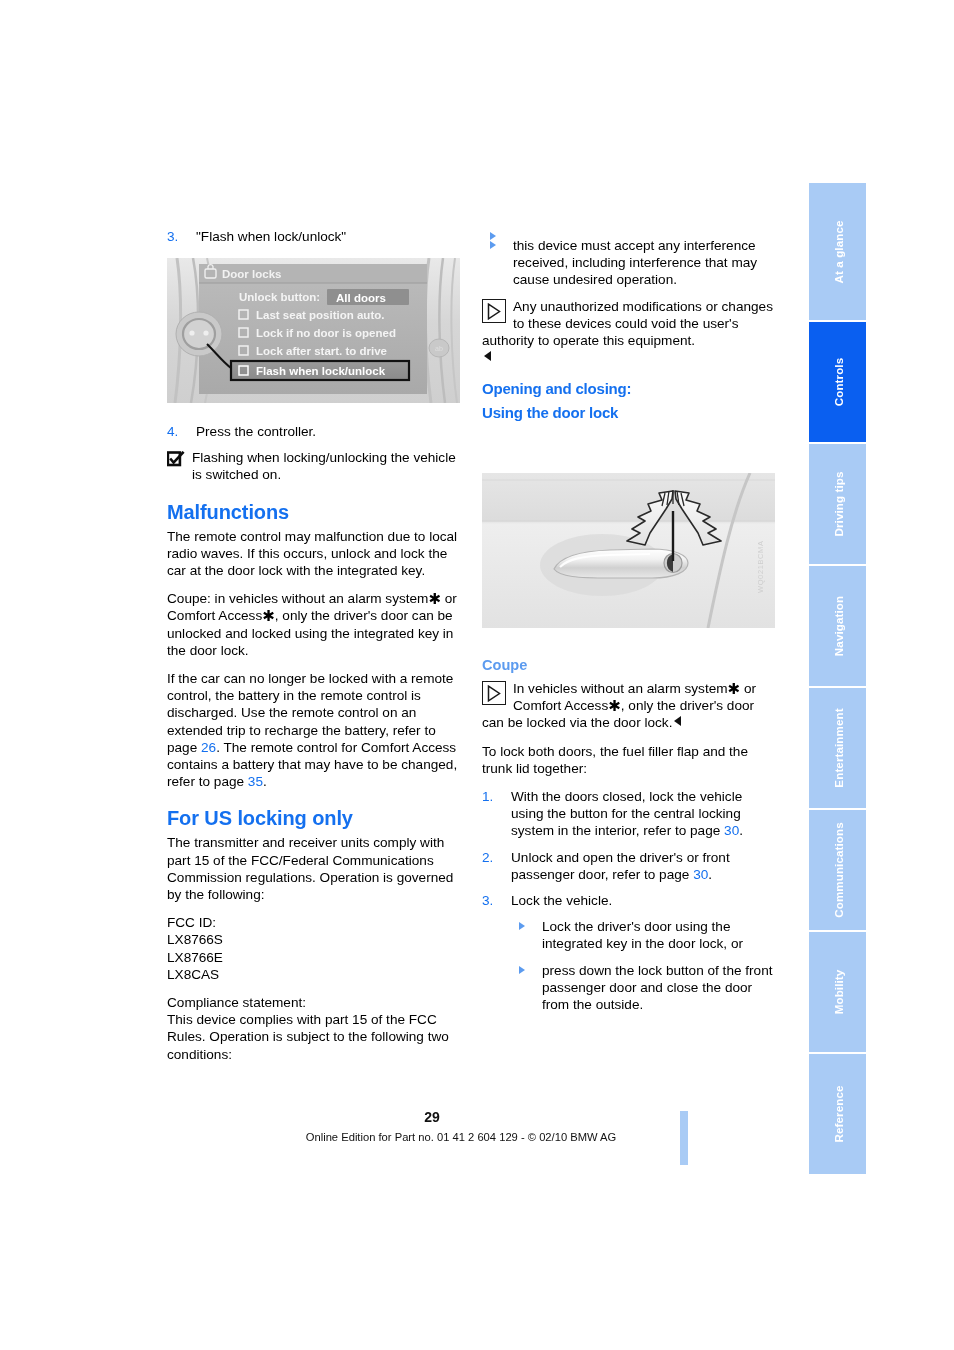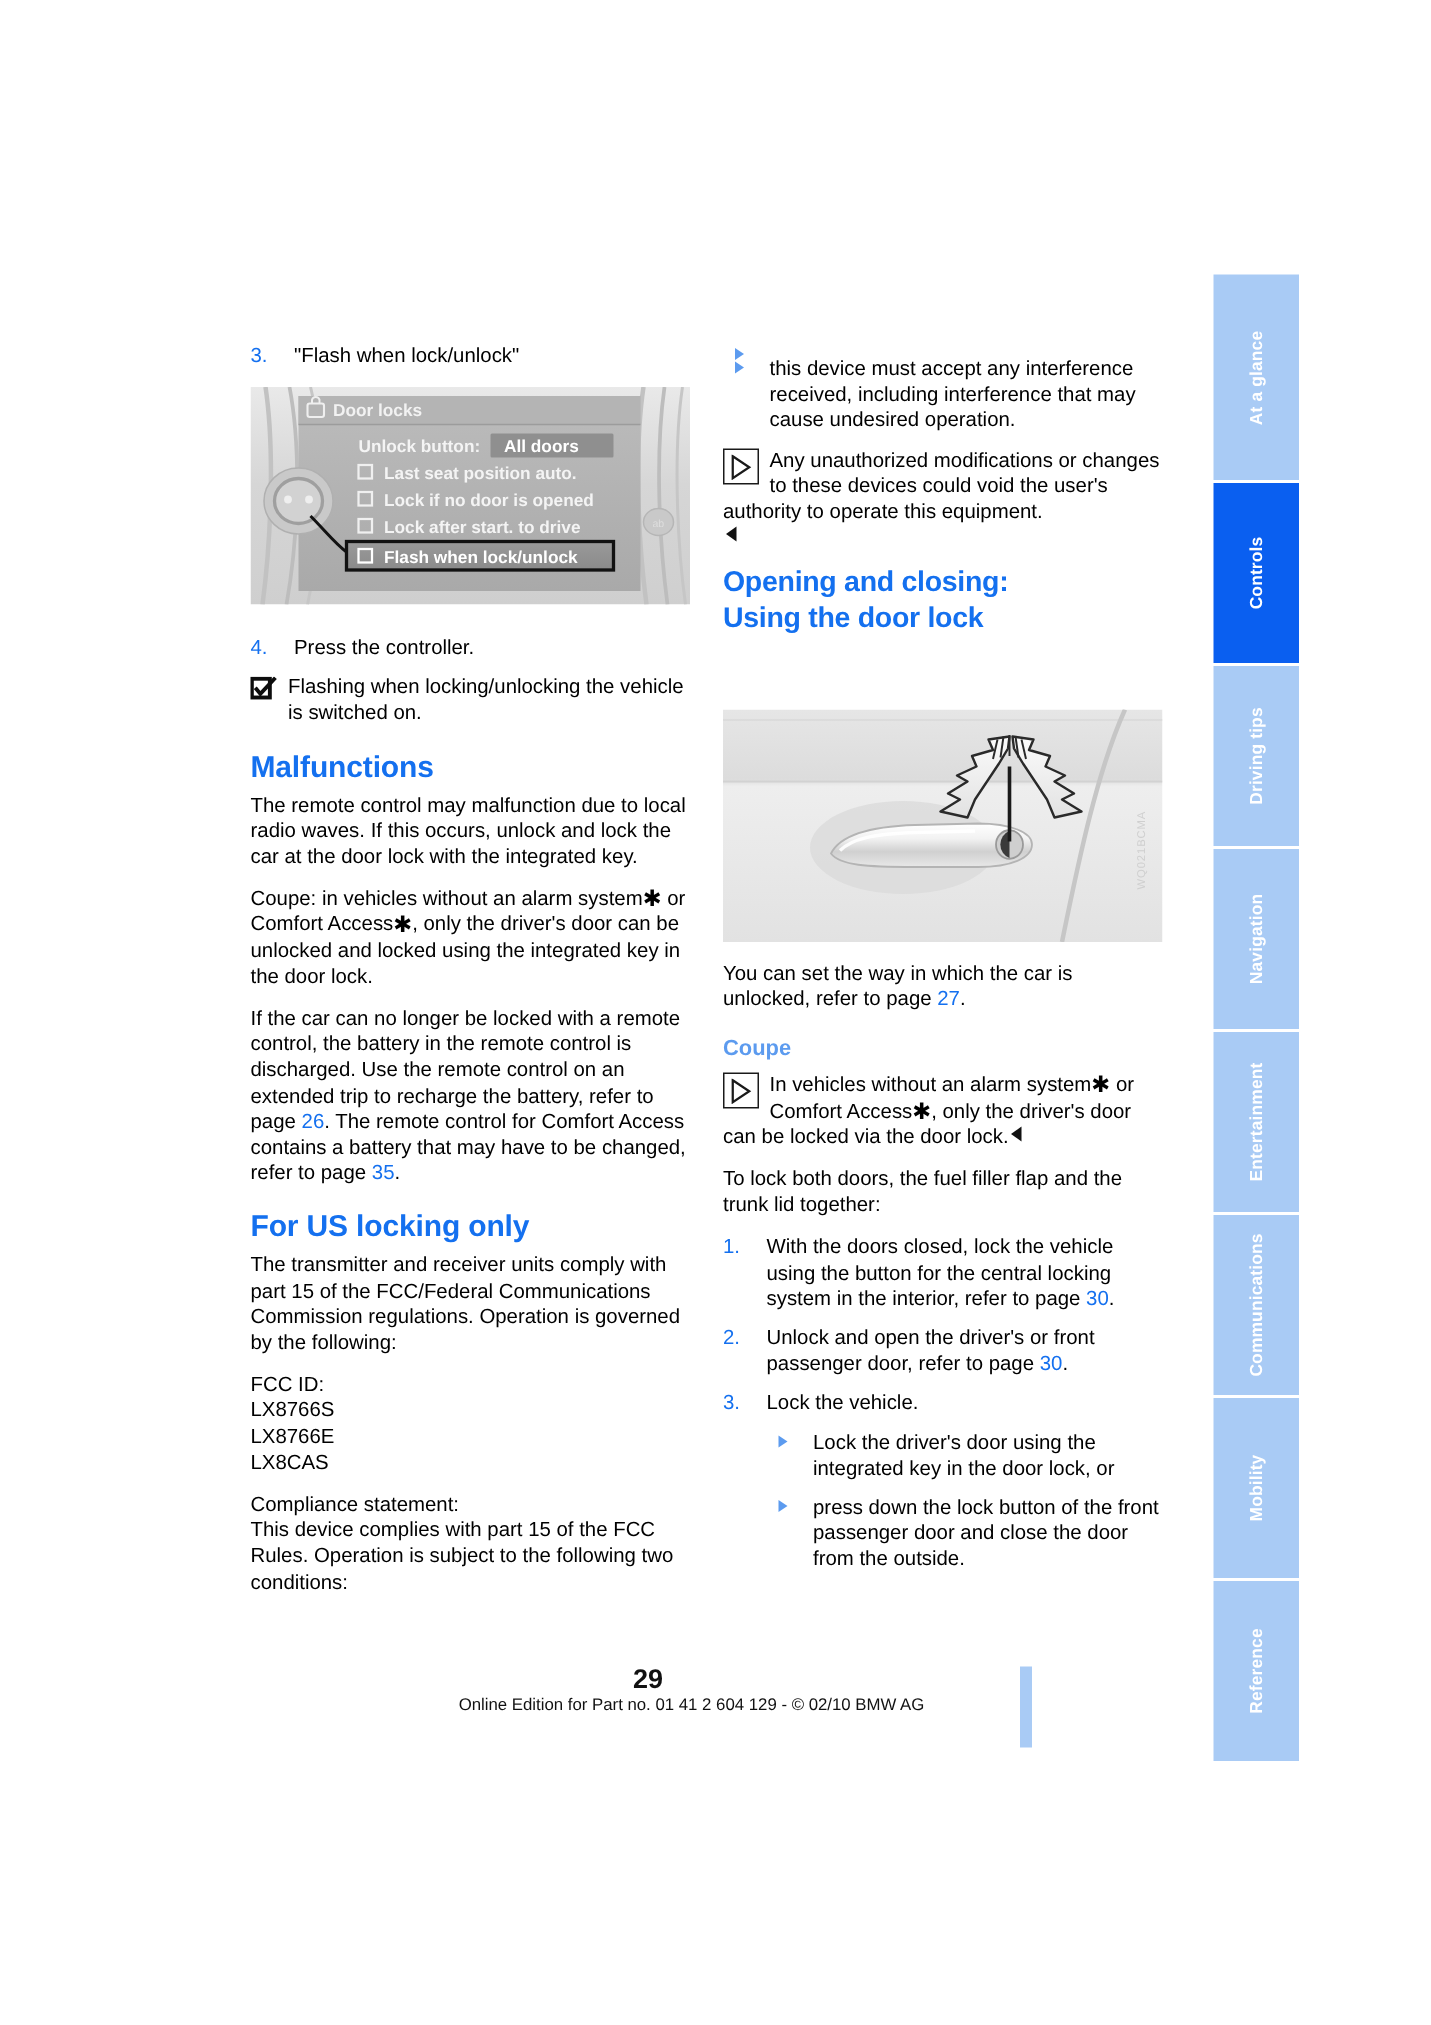--- a/index.html
+++ b/index.html
@@ -20,21 +20,21 @@
 
   
   p.para{margin:0 0 11px 0;text-align:left;}
   p.tight{margin:0 0 0 0;}
 
   h2.sec{
     color:#1470ef;font-size:20px;line-height:18px;font-weight:bold;
     margin:19px 0 7px 0;letter-spacing:-0.1px;
   }
   h1.title{
-    color:#1470ef;font-size:19px;line-height:24px;font-weight:bold;
+    color:#1470ef;font-size:15px;line-height:24px;font-weight:bold;
     margin:0 0 14px 0;letter-spacing:-0.2px;
   }
   h3.sub{
     color:#5c9bef;font-size:14.6px;line-height:17px;font-weight:bold;
     margin:17px 0 6px 0;
   }
 
   
   .step{position:relative;padding-left:29px;margin-bottom:9px;}
   .step .num{position:absolute;left:0;top:0;color:#1470ef;font-size:13.6px;}
@@ -91,21 +91,21 @@
   }
   .tab.active .lbl{color:#ffffff;}
 
   
   .footer{
     position:absolute;left:0;top:1131px;width:922px;text-align:center;
     font-size:11.2px;color:#111;
   }
   .pagenum{
     position:absolute;left:0;top:1109px;width:878px;text-align:center;
-    font-size:18px;font-weight:bold;color:#111;
+    font-size:14px;font-weight:bold;color:#111;
   }
   .pagenum span{position:relative;left:-7px;}
   .footbar{
     position:absolute;left:680px;top:1111px;width:8px;height:54px;
     background:#a9cbf5;
   }
 
   .blue{color:#1470ef;}
   .star{font-size:15px;line-height:0;vertical-align:-1px;}
   .endmark{display:inline-block;width:0;height:0;vertical-align:1px;
@@ -307,21 +307,20 @@
         <line x1="195" y1="18" x2="197" y2="32"></line>
         <line x1="199" y1="20" x2="202" y2="33"></line>
       </g>
 
       <text x="281" y="120" transform="rotate(-90 281 120)" font-family="Liberation Sans, sans-serif" font-size="7.5" fill="#cfcfcf" letter-spacing="0.6">WQ021BCMA</text>
     </svg>
   </div>
 
   <div class="col" style="left:482px;top:640px;">
 
-    <p class="para"><span>You can set the way in which the car is unlocked, refer to page </span><span class="blue">27</span><span>.</span></p>
 
     <h3 class="sub">Coupe</h3>
 
     <div class="note">
       <span class="nbox">
         <svg width="14" height="17" viewBox="0 0 14 17">
           <path d="M1.5,1.2 L12.5,8.5 L1.5,15.8 Z" fill="none" stroke="#1a1a1a" stroke-width="1.5"></path>
         </svg>
       </span>
       <span class="ntext"><span>In vehicles without an alarm system</span><span class="star">✱</span><span> or Comfort Access</span><span class="star">✱</span><span>, only the driver's door can be locked via the door lock.</span><span class="endmark"></span></span>

